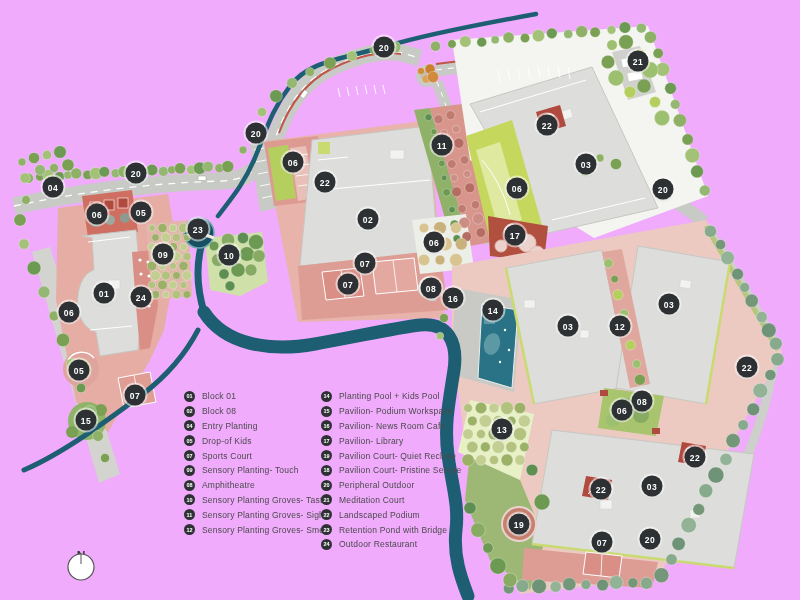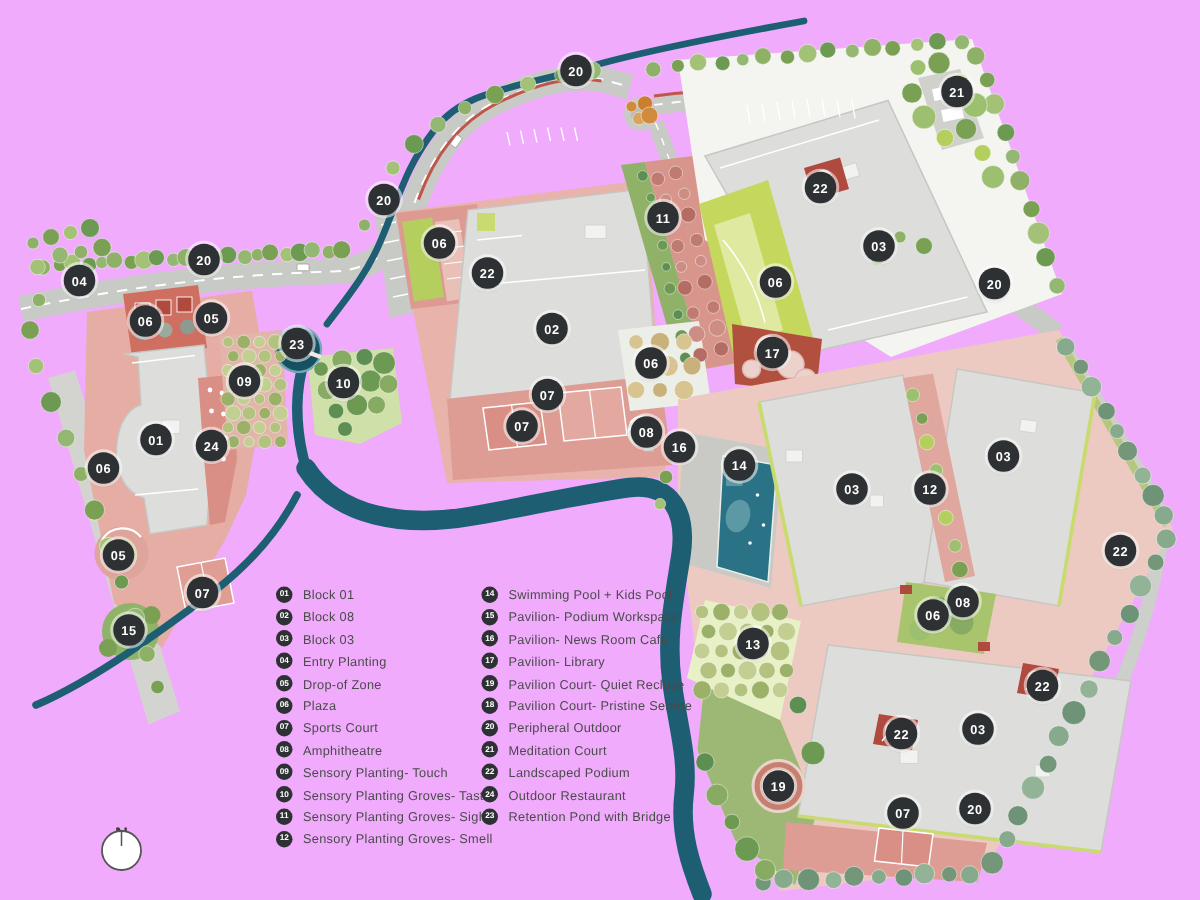--- a/index.html
+++ b/index.html
@@ -549,64 +549,56 @@
       <div class="legend-col">
         <div class="legend-item">
           <span class="legend-badge">01</span>
           <span class="legend-label">Block 01</span>
         </div>
         <div class="legend-item">
           <span class="legend-badge">02</span>
           <span class="legend-label">Block 08</span>
         </div>
         <div class="legend-item">
-          <span class="legend-badge">03</span>
-          <span class="legend-label">Block 03</span>
-        </div>
-        <div class="legend-item">
           <span class="legend-badge">04</span>
           <span class="legend-label">Entry Planting</span>
         </div>
         <div class="legend-item">
           <span class="legend-badge">05</span>
-          <span class="legend-label">Drop-of Zone</span>
-        </div>
-        <div class="legend-item">
-          <span class="legend-badge">06</span>
-          <span class="legend-label">Plaza</span>
+          <span class="legend-label">Drop-of Kids</span>
         </div>
         <div class="legend-item">
           <span class="legend-badge">07</span>
           <span class="legend-label">Sports Court</span>
         </div>
         <div class="legend-item">
+          <span class="legend-badge">09</span>
+          <span class="legend-label">Sensory Planting- Touch</span>
+        </div>
+        <div class="legend-item">
           <span class="legend-badge">08</span>
           <span class="legend-label">Amphitheatre</span>
         </div>
         <div class="legend-item">
-          <span class="legend-badge">09</span>
-          <span class="legend-label">Sensory Planting- Touch</span>
-        </div>
-        <div class="legend-item">
           <span class="legend-badge">10</span>
           <span class="legend-label">Sensory Planting Groves- Taste</span>
         </div>
         <div class="legend-item">
           <span class="legend-badge">11</span>
           <span class="legend-label">Sensory Planting Groves- Sight</span>
         </div>
         <div class="legend-item">
           <span class="legend-badge">12</span>
           <span class="legend-label">Sensory Planting Groves- Smell</span>
         </div>
       </div>
       <div class="legend-col">
         <div class="legend-item">
           <span class="legend-badge">14</span>
-          <span class="legend-label">Swimming Pool + Kids Pool</span>
+          <span class="legend-label">Planting Pool + Kids Pool</span>
         </div>
         <div class="legend-item">
           <span class="legend-badge">15</span>
           <span class="legend-label">Pavilion- Podium Workspace</span>
         </div>
         <div class="legend-item">
           <span class="legend-badge">16</span>
           <span class="legend-label">Pavilion- News Room Cafe</span>
         </div>
         <div class="legend-item">
@@ -627,26 +619,26 @@
         </div>
         <div class="legend-item">
           <span class="legend-badge">21</span>
           <span class="legend-label">Meditation Court</span>
         </div>
         <div class="legend-item">
           <span class="legend-badge">22</span>
           <span class="legend-label">Landscaped Podium</span>
         </div>
         <div class="legend-item">
+          <span class="legend-badge">23</span>
+          <span class="legend-label">Retention Pond with Bridge</span>
+        </div>
+        <div class="legend-item">
           <span class="legend-badge">24</span>
           <span class="legend-label">Outdoor Restaurant</span>
-        </div>
-        <div class="legend-item">
-          <span class="legend-badge">23</span>
-          <span class="legend-label">Retention Pond with Bridge</span>
         </div>
       </div>
     </div>
 
   <div class="compass">
     <div class="compass-n">N</div>
     <svg width="48" height="34">
       <circle cx="24" cy="17" r="13" fill="#ffffff" stroke="#555555" stroke-width="1.2"></circle>
       <line x1="24" y1="4" x2="24" y2="14" stroke="#555555" stroke-width="1"></line>
     </svg>

